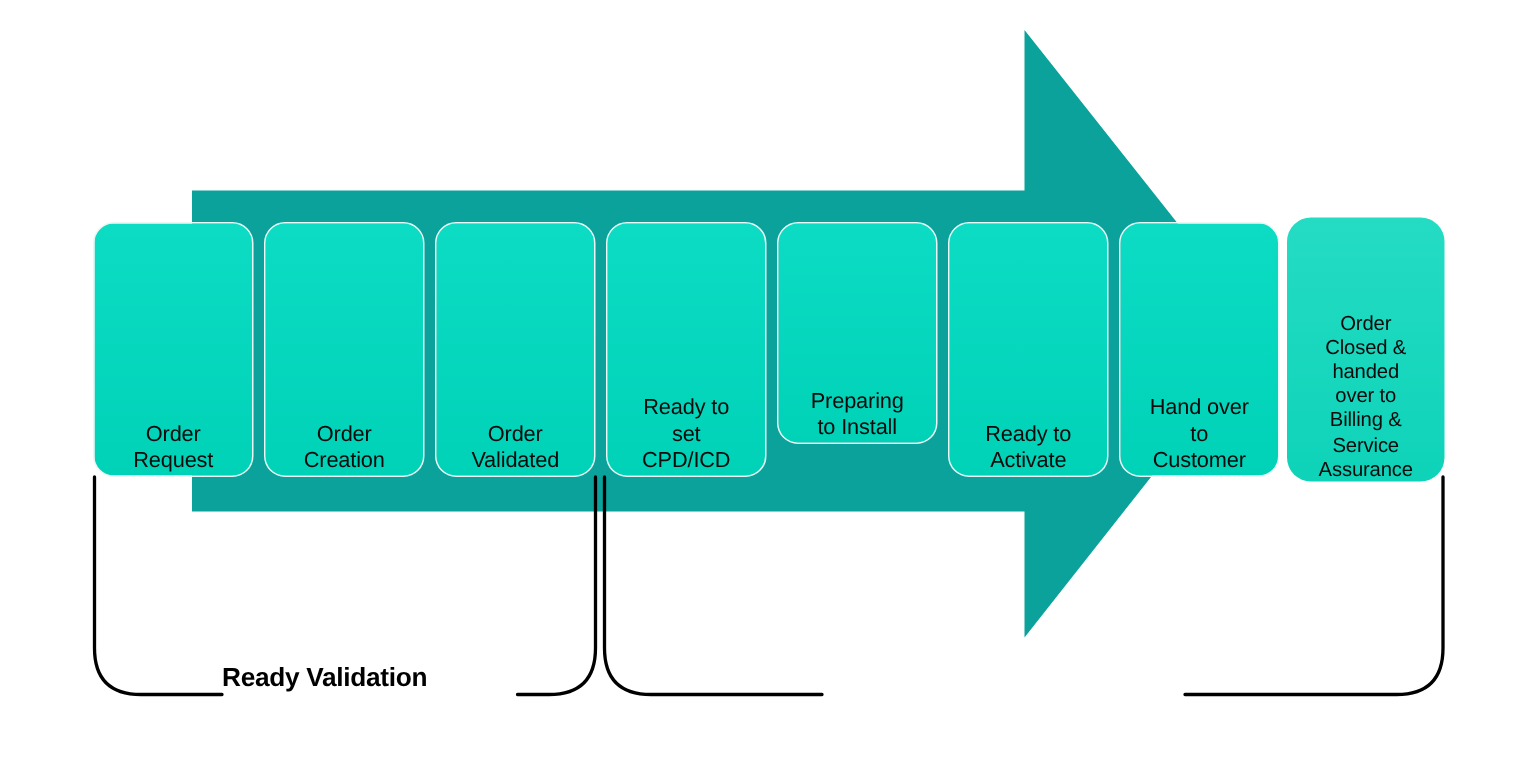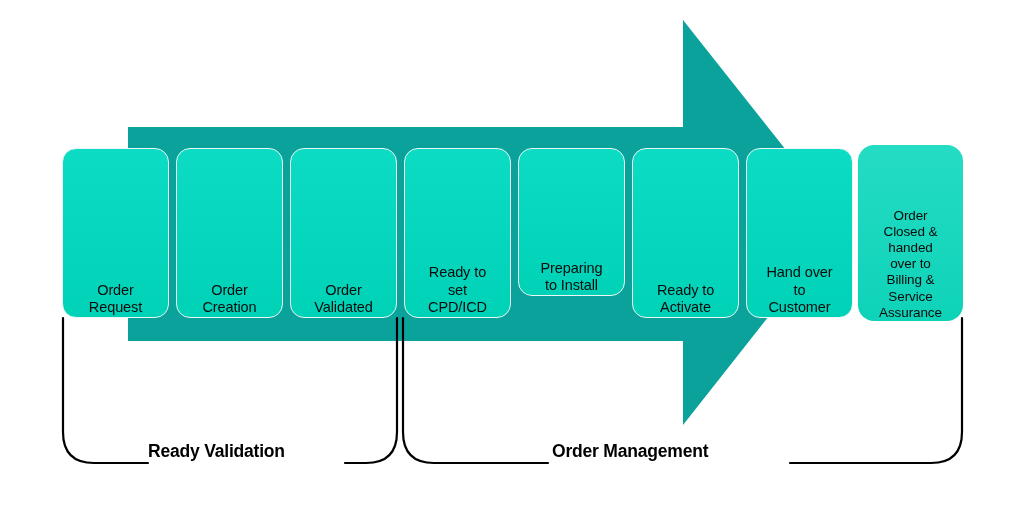--- a/index.html
+++ b/index.html
@@ -142,15 +142,14 @@
 over to
 Billing &amp;
 Service
 Assurance</span>
     </div>
 
   </div>
 
   <div class="group-label" style="left:148px; top:441px;">Ready Validation</div>
 
-  <div class="group-label" style="left:552px; top:441px;">Order Management</div>
 
 </div>
 
 </body></html>

